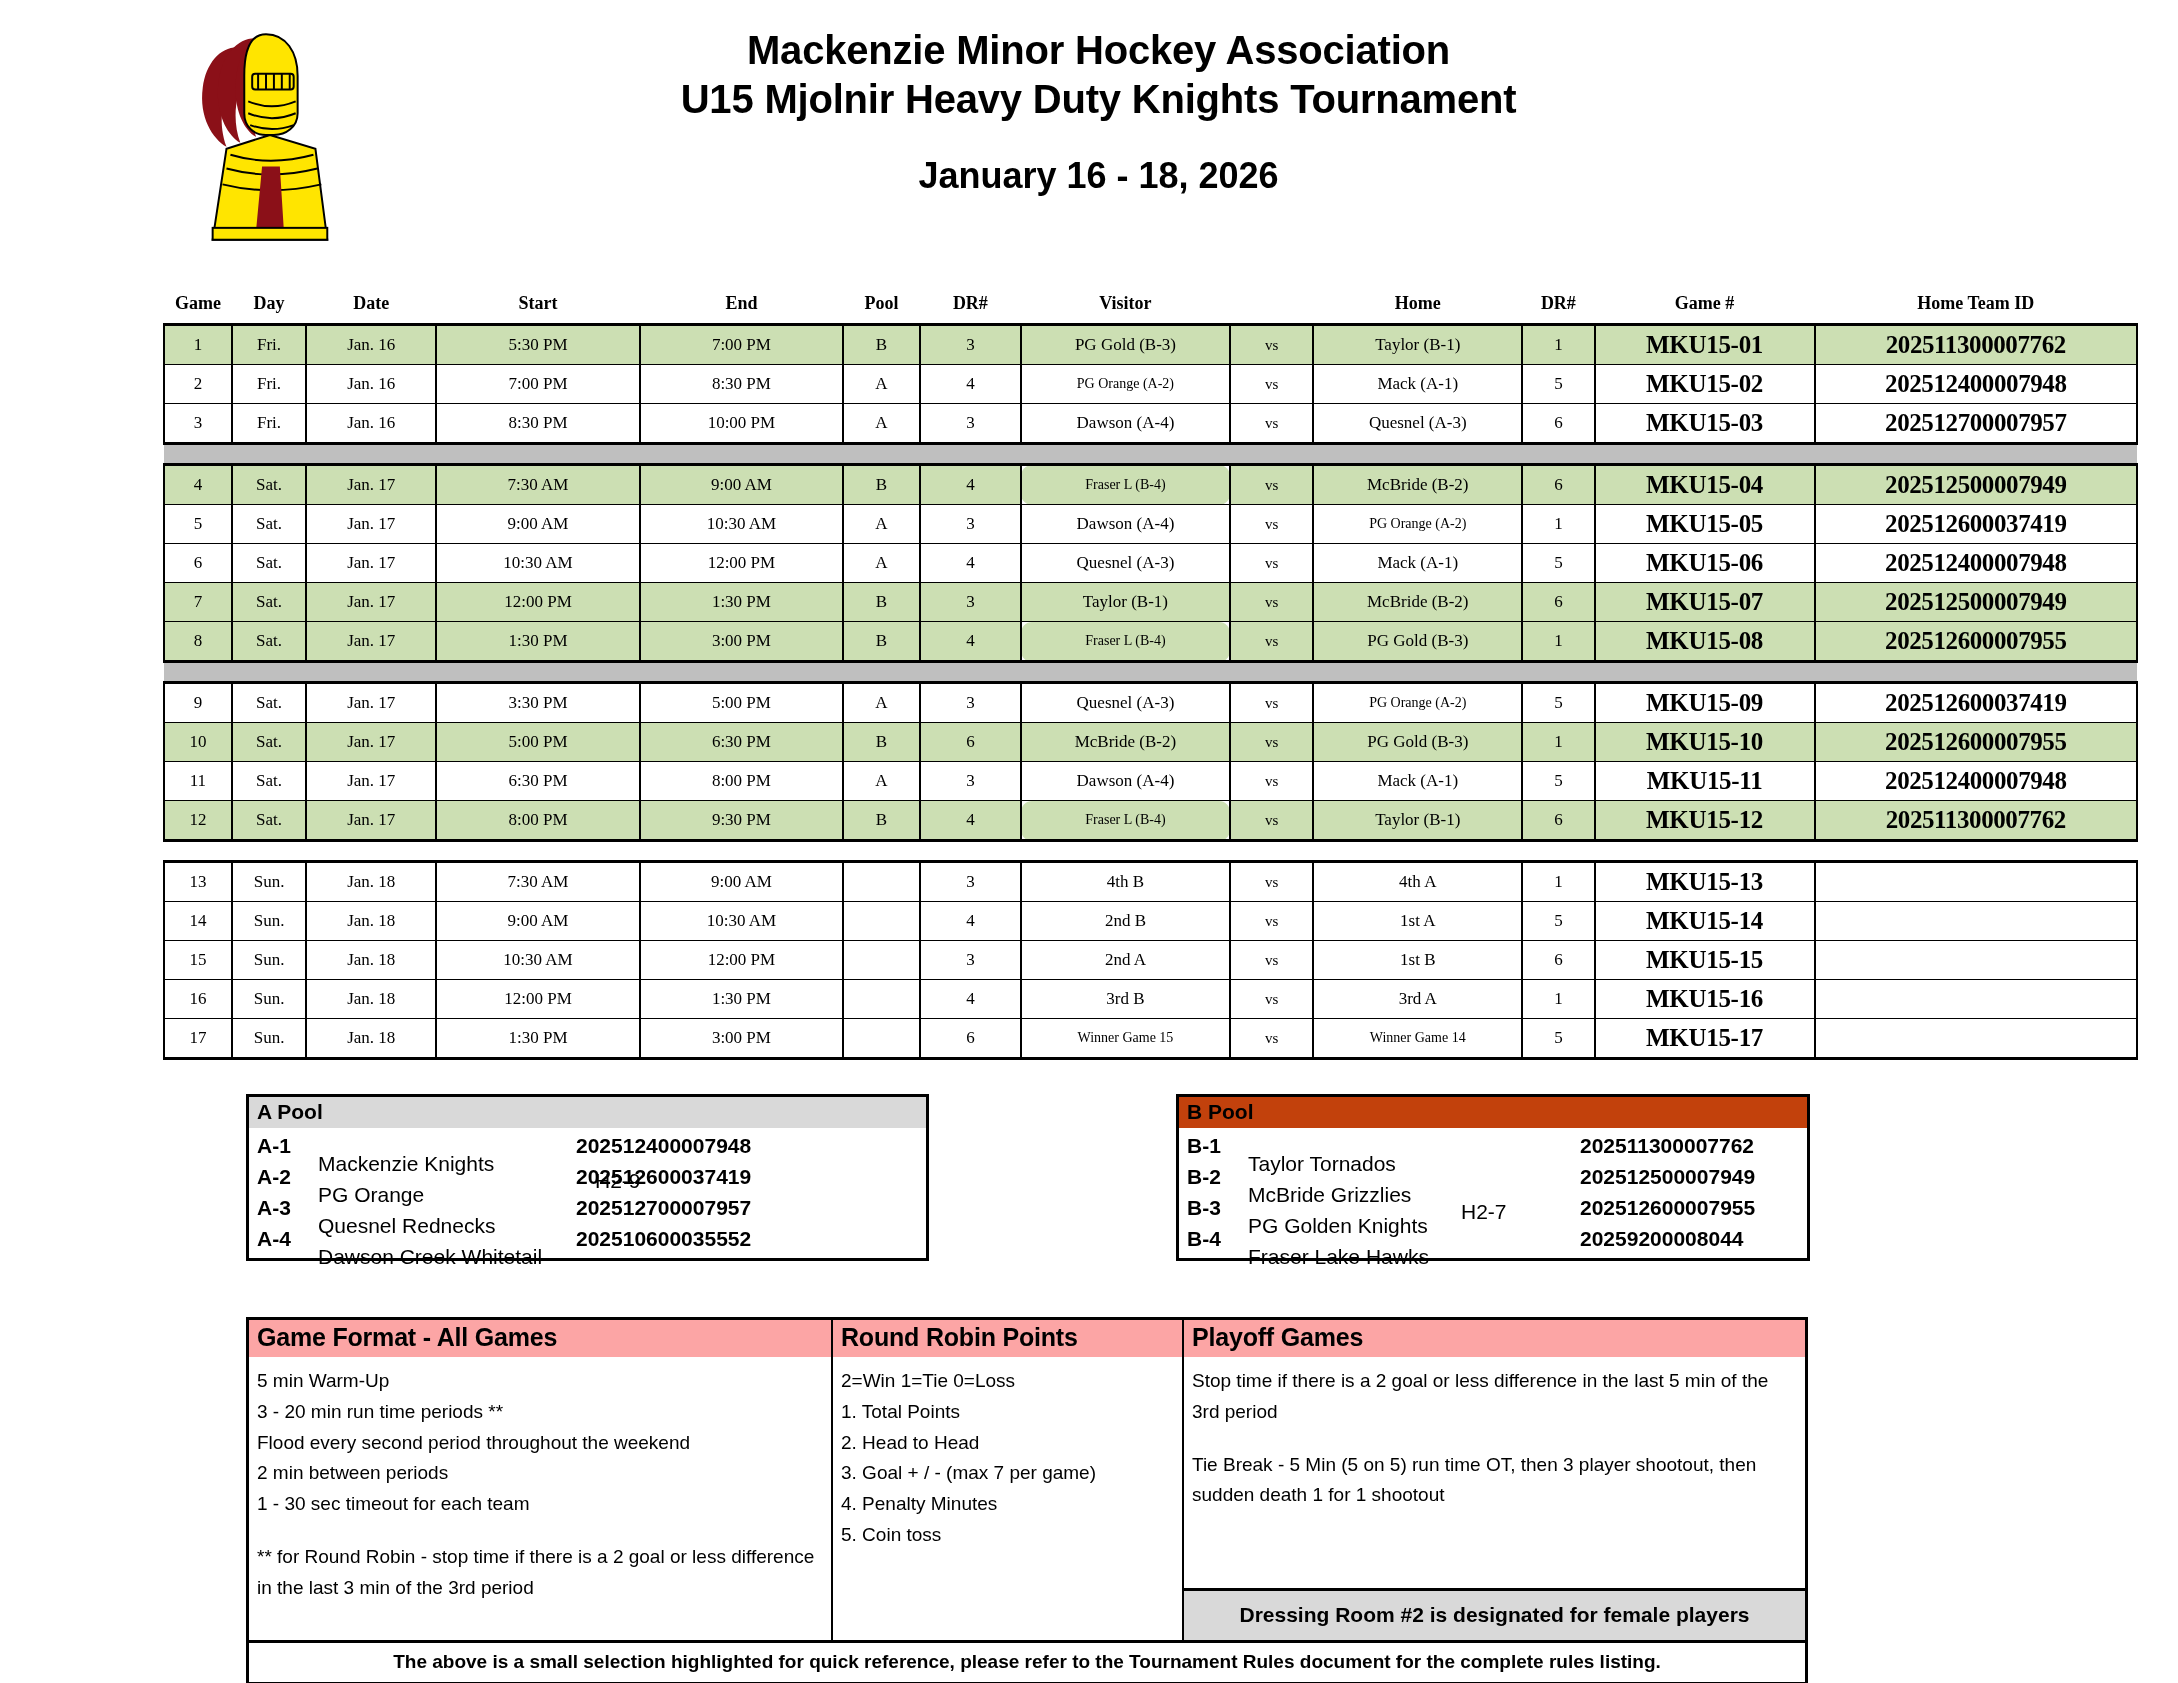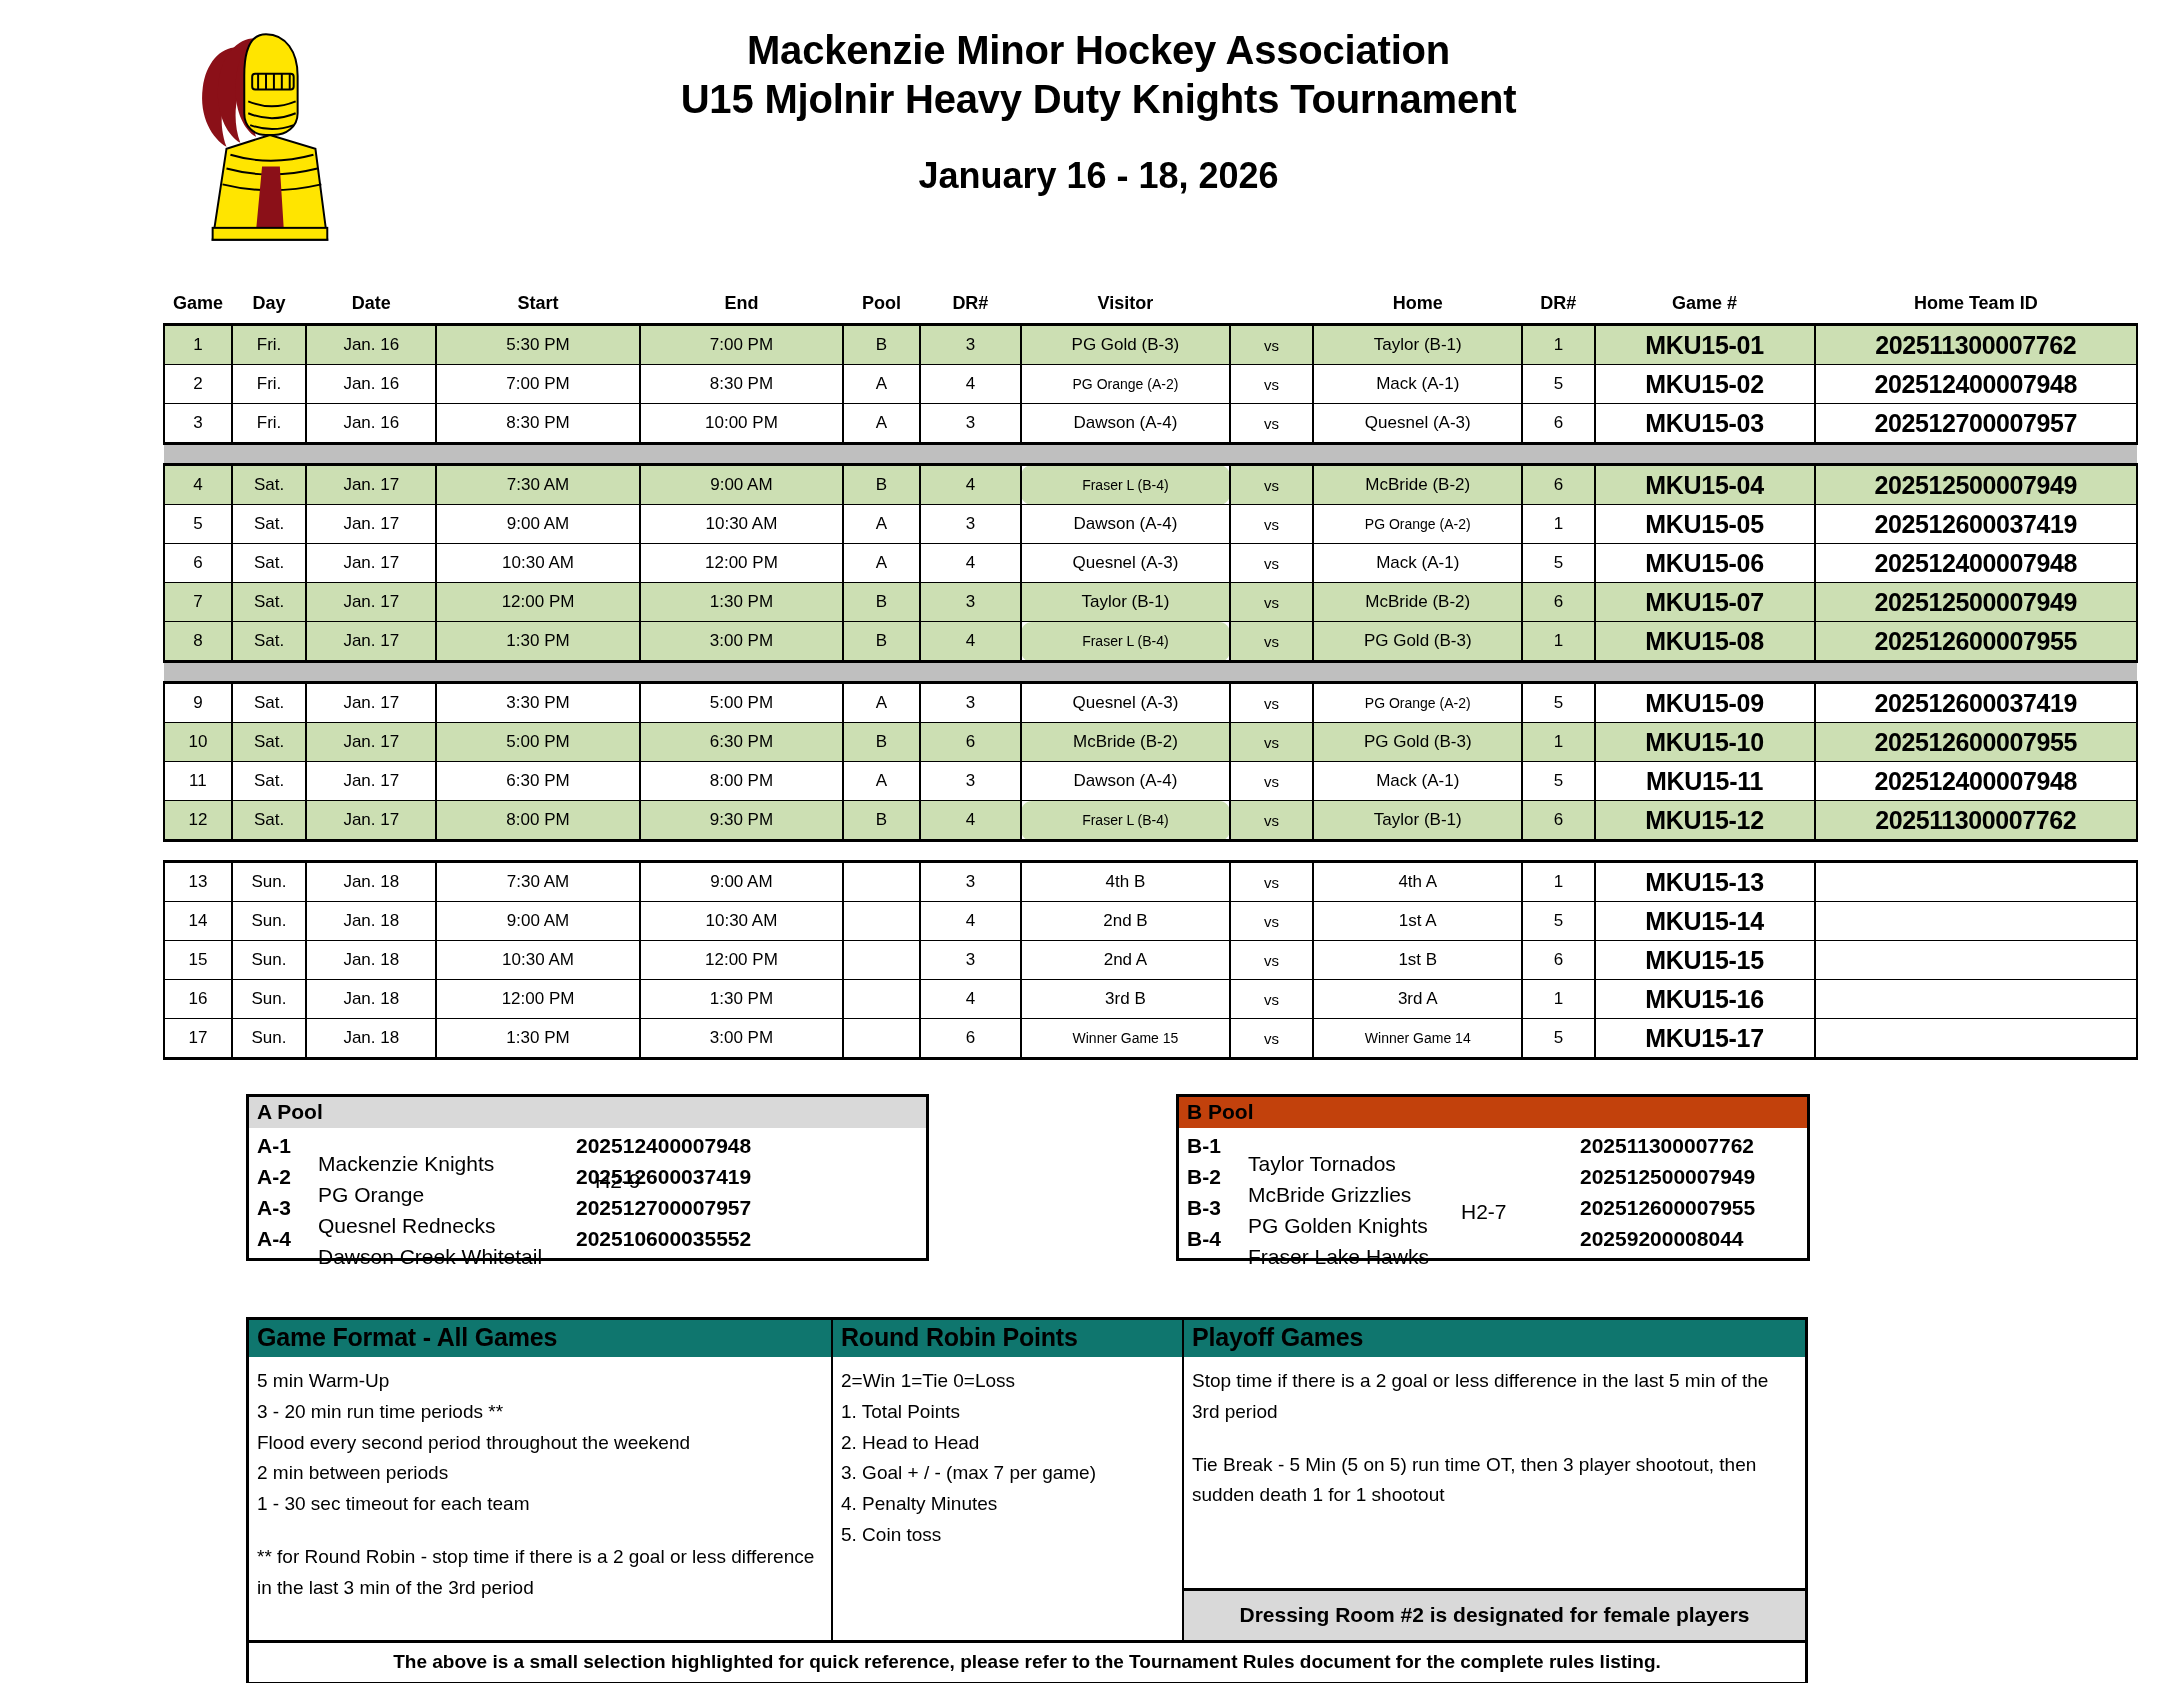--- a/index.html
+++ b/index.html
@@ -47,20 +47,21 @@
     line-height: 1.55;
     margin-top: 24px;
   }
 
   
   .sched-wrap {
     position: absolute;
     left: 163px;
     top: 289px;
     width: 1975px;
+    font-family: Liberation Serif, serif;
   }
   table.sched {
     border-collapse: collapse;
     table-layout: fixed;
     width: 1975px;
     font-size: 17px;
   }
   table.sched th {
     font-size: 18px;
     font-weight: bold;
@@ -157,21 +158,21 @@
     display: flex;
     align-items: stretch;
   }
   .col {
     box-sizing: border-box;
   }
   .col-format { width: 584px; border-right: 2.5px solid #000; }
   .col-points { width: 351px; border-right: 2.5px solid #000; }
   .col-playoff { width: 621px; }
   .box-head {
-    background: #0f766e;
+    background: #fca5a5;
     font-size: 25px;
     font-weight: bold;
     padding: 3px 0 5px 8px;
     letter-spacing: -0.2px;
   }
   .box-body {
     padding: 9px 8px 6px 8px;
     font-size: 19px;
     line-height: 1.62;
   }

